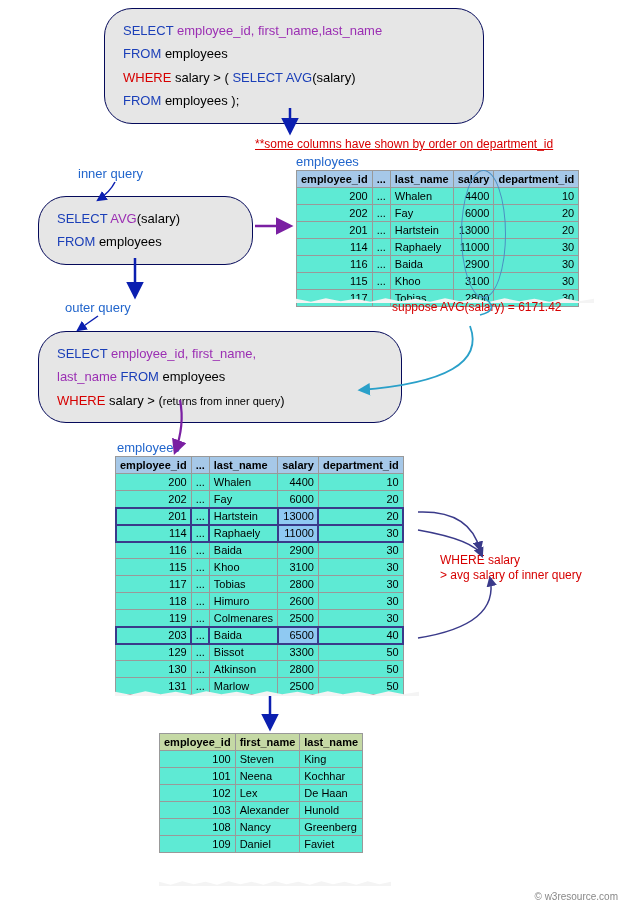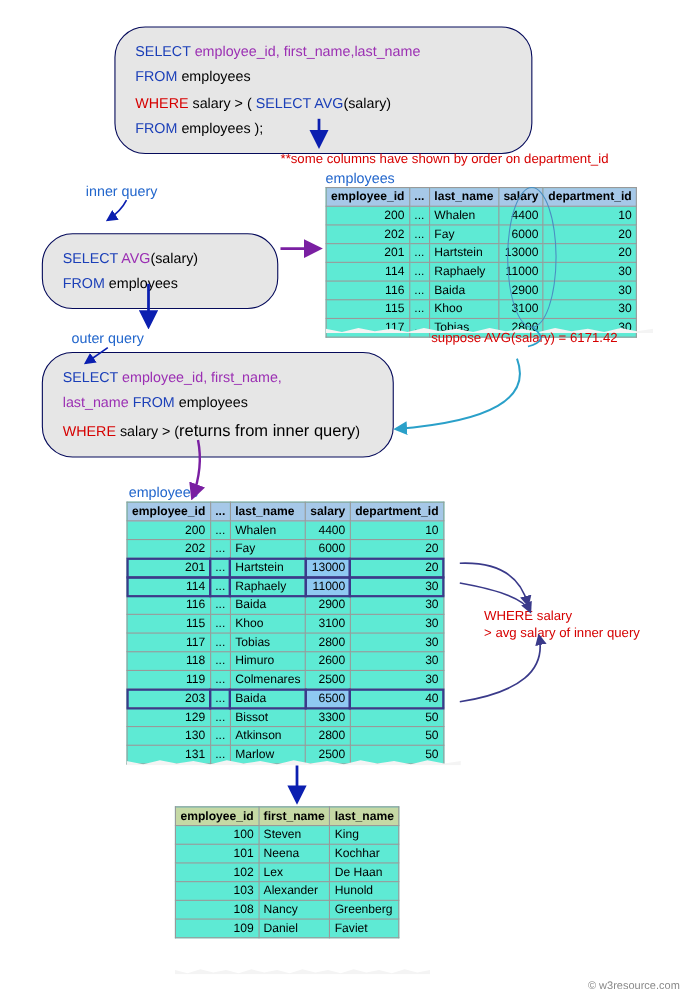--- a/index.html
+++ b/index.html
@@ -12,21 +12,20 @@
     background: #fff;
   }
   .query-box {
     position: absolute;
     background: #e6e6e6;
     border: 1.5px solid #050a5a;
     border-radius: 28px;
     padding: 10px 18px;
     line-height: 1.8;
     font-size: 13px;
-    margin-top: 16px;
   }
   .kw-blue { color: #1b3fb8; }
   .kw-purple { color: #9b2fb3; }
   .kw-red { color: #d60000; }
   .kw-black { color: #000; }
   .label-blue { color: #2266cc; font-size: 13px; position: absolute; }
   .label-red { color: #d60000; font-size: 12px; position: absolute; }
 
   .table {
     position: absolute;
@@ -82,44 +81,44 @@
     <span class="kw-blue">FROM</span><span class="kw-black"> employees</span>
   </div>
   <div>
     <span class="kw-red">WHERE</span><span class="kw-black"> salary &gt;  ( </span><span class="kw-blue">SELECT AVG</span><span class="kw-black">(salary)</span>
   </div>
   <div>
     <span class="kw-blue">FROM</span><span class="kw-black"> employees );</span>
   </div>
 </div>
 
-<div class="label-red" style="left:255px; top:137px;">**some columns have shown by order on department_id</div>
+<div class="label-red" style="left:255px; top:137px;text-decoration:underline;">**some columns have shown by order on department_id</div>
 
 <div class="label-blue" style="left:78px; top:166px;">inner query</div>
 
 <div class="query-box" style="left:38px; top:196px; width:215px;">
   <div>
     <span class="kw-blue">SELECT</span><span class="kw-purple"> AVG</span><span class="kw-black">(salary)</span>
   </div>
   <div>
     <span class="kw-blue">FROM</span><span class="kw-black"> employees</span>
   </div>
 </div>
 
 <div class="label-blue" style="left:65px; top:300px;">outer query</div>
 
-<div class="query-box" style="left:38px; top:304px; width:320px;">
+<div class="query-box" style="left:38px; top:331px; width:364px;">
   <div>
     <span class="kw-blue">SELECT</span><span class="kw-purple"> employee_id, first_name,</span>
   </div>
   <div>
     <span class="kw-purple">last_name  </span><span class="kw-blue">FROM</span><span class="kw-black"> employees</span>
   </div>
   <div>
-    <span class="kw-red">WHERE</span><span class="kw-black"> salary &gt; (</span><span class="kw-black" style="font-size:15px;">returns from inner query</span><span class="kw-black">)</span>
+    <span class="kw-red">WHERE</span><span class="kw-black"> salary &gt; (</span><span class="kw-black" style="font-size:11px;">returns from inner query</span><span class="kw-black">)</span>
   </div>
 </div>
 
 <div class="label-blue" style="left:296px; top:154px;">employees</div>
 
 <table class="table" style="left:296px; top:170px;">
   <thead>
       <tr>
     <th class="hdr-blue">employee_id</th>
     <th class="hdr-blue">...</th>

